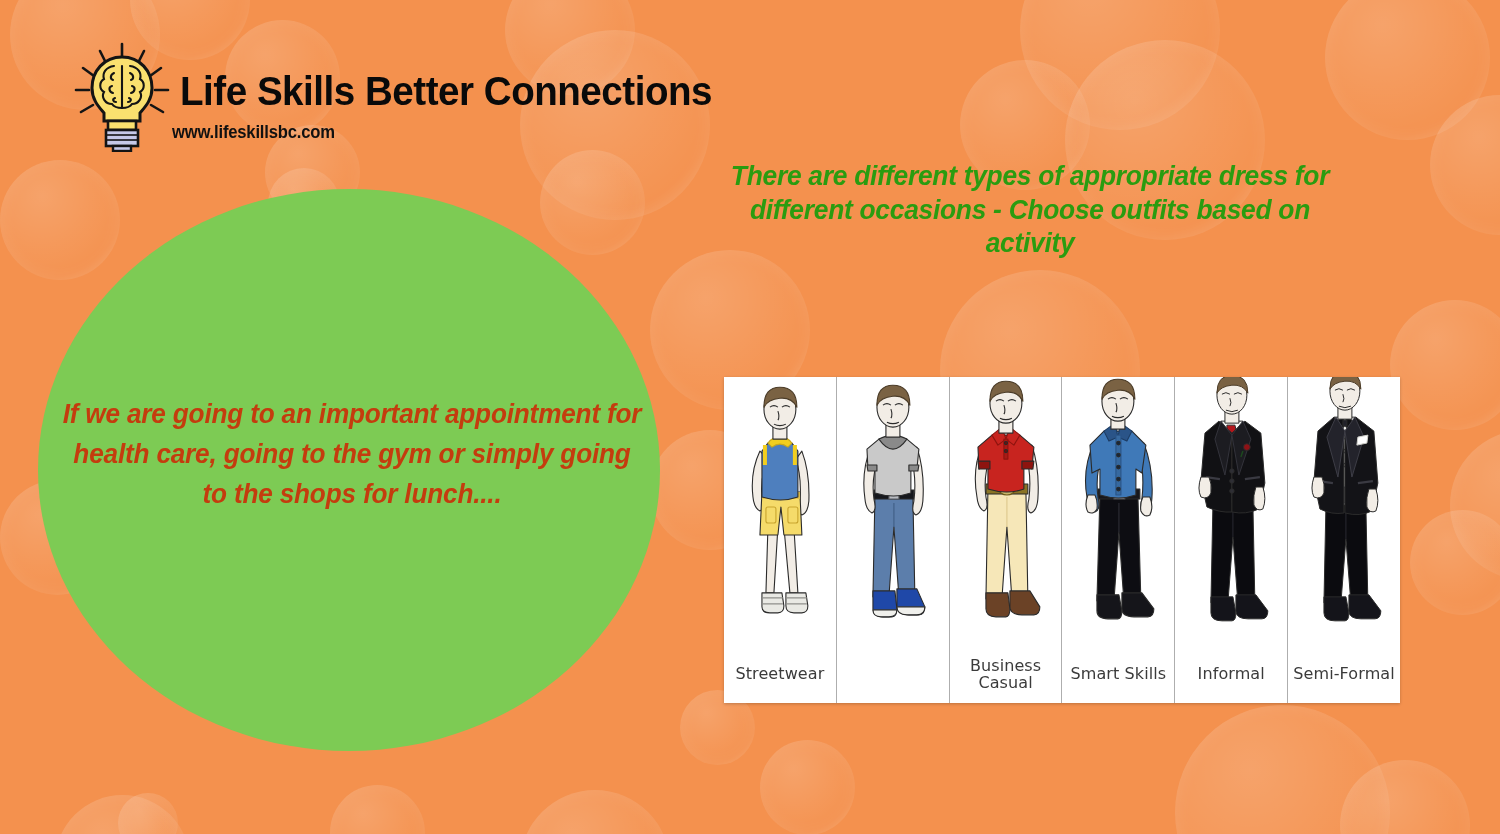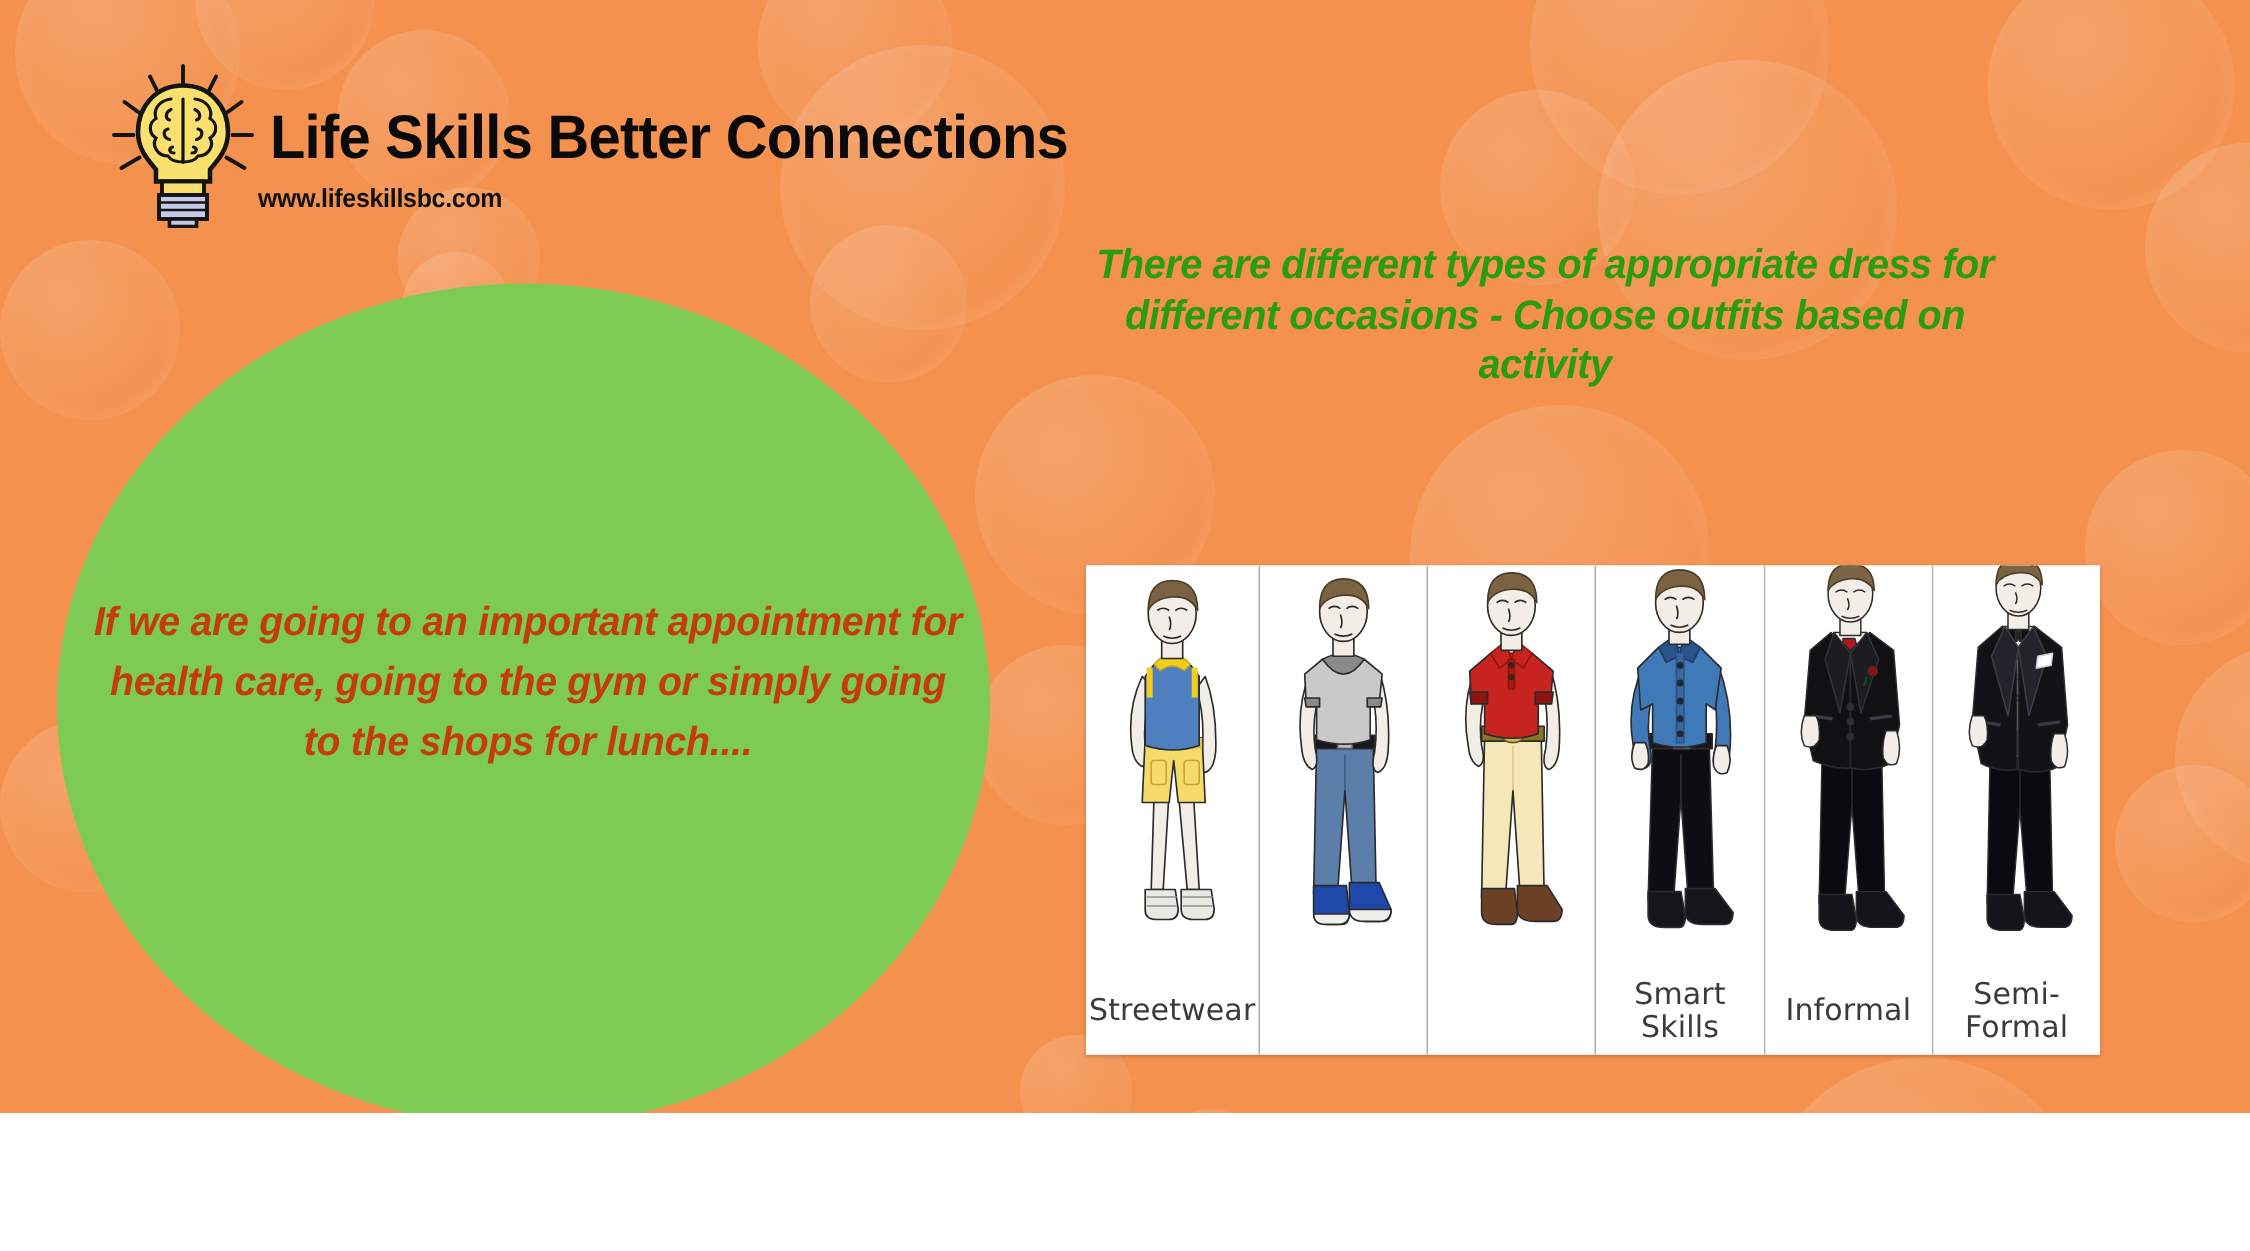--- a/index.html
+++ b/index.html
@@ -3,21 +3,21 @@
 <meta charset="utf-8">
 <style>
   * { box-sizing: border-box; margin: 0; padding: 0; }
   html, body {
     width: 1500px; height: 834px;
     overflow: hidden;
     font-family: "Liberation Sans", sans-serif;
   }
   #slide {
     position: relative;
-    width: 1500px; height: 742px;
+    width: 1500px; height: 834px;
     background: #F4914E;
     overflow: hidden;
   }
 
   
   .bubble {
     position: absolute;
     border-radius: 50%;
     background: radial-gradient(circle at 35% 30%,
                 rgba(255,255,255,0.16) 0%,
@@ -116,21 +116,21 @@
     position: relative;
     width: 100%;
     height: 268px;
   }
   .figure-wrap svg { position: absolute; left: 0; top: 0; width: 100%; height: 100%; }
   .dress-label {
     flex: 1 1 auto;
     width: 100%;
     text-align: center;
     color: #3b3b3b;
-    font-size: 20px;
+    font-size: 16px;
     line-height: 1.08;
     letter-spacing: 0.1px;
     padding: 0 2px;
     display: flex;
     align-items: center;
     justify-content: center;
     font-family: "DejaVu Sans", sans-serif;
   }
 </style>
 </head>
@@ -332,20 +332,21 @@
             <path d="M40 24 Q40 4 56 4 Q73 4 73 24 Q68 14 56 15 Q44 16 40 24 Z" fill="#7A6243" stroke="#4b3c28"></path>
             <g stroke="#2b2b2b" fill="none">
               <path d="M46 24 Q50 21 54 24"></path>
               <path d="M58 24 Q62 21 66 24"></path>
               <path d="M54 28 Q56 34 54 37"></path>
               <path d="M50 41 Q56 44 62 41"></path>
             </g>
           </g>
         </svg>
       </div>
+      <div class="dress-label">Business Casual</div>
     </div>
 
     <div class="dress-col">
       <div class="figure-wrap">
         <svg viewBox="0 0 112 268" xmlns="http://www.w3.org/2000/svg">
           <g stroke="#2b2b2b" stroke-width="1.1" stroke-linejoin="round">
 
             <path d="M38 118 L76 118 L79 224 L62 224 L57 155 L52 224 L35 224 Z" fill="#0D0D12"></path>
             <path d="M57 126 L57 155" stroke="#2e2e36" fill="none"></path>
 

